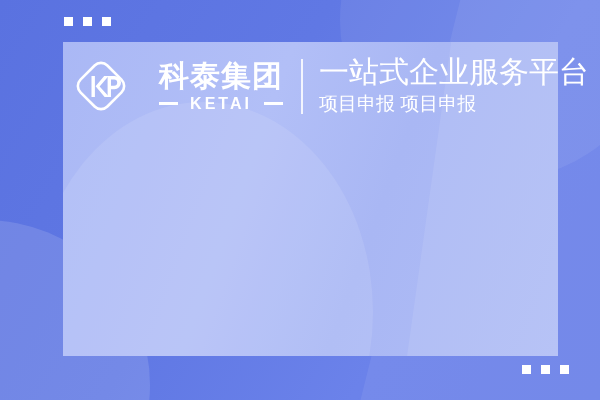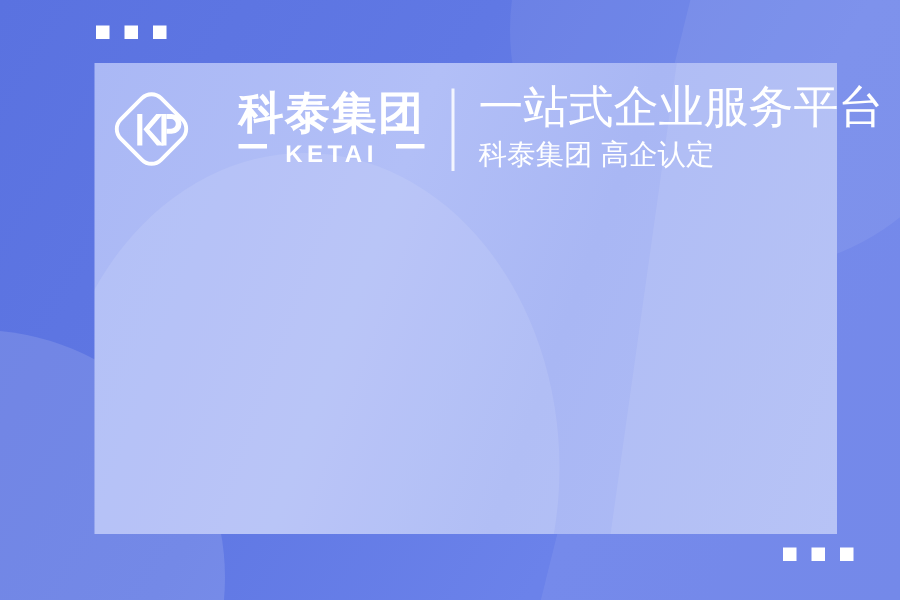--- a/index.html
+++ b/index.html
@@ -125,21 +125,21 @@
   }
   .logo-cn {
     font-size: 30px;
     font-weight: 700;
     color: #ffffff;
     letter-spacing: 1px;
     white-space: nowrap;
   }
   .logo-en-row {
     display: flex;
-    align-items: flex-start;
+    align-items: center;
     gap: 12px;
     margin-top: 5px;
   }
   .logo-rule {
     flex: 1 1 auto;
     height: 3px;
     background: #ffffff;
   }
   .logo-en {
     font-size: 16px;
@@ -234,21 +234,21 @@
           <span class="logo-en">KETAI</span>
           <span class="logo-rule"></span>
         </span>
       </div>
     </div>
 
     <div class="divider"></div>
 
     <div class="tagline-block">
       <span class="tagline-main">一站式企业服务平台</span>
-      <span class="tagline-sub">科泰集团 高企认定</span>
+      <span class="tagline-sub">项目申报 项目申报</span>
     </div>
 
   </div>
 
 
   <div class="dots bottom-right">
     <span class="dot"></span>
     <span class="dot"></span>
     <span class="dot"></span>
   </div>

